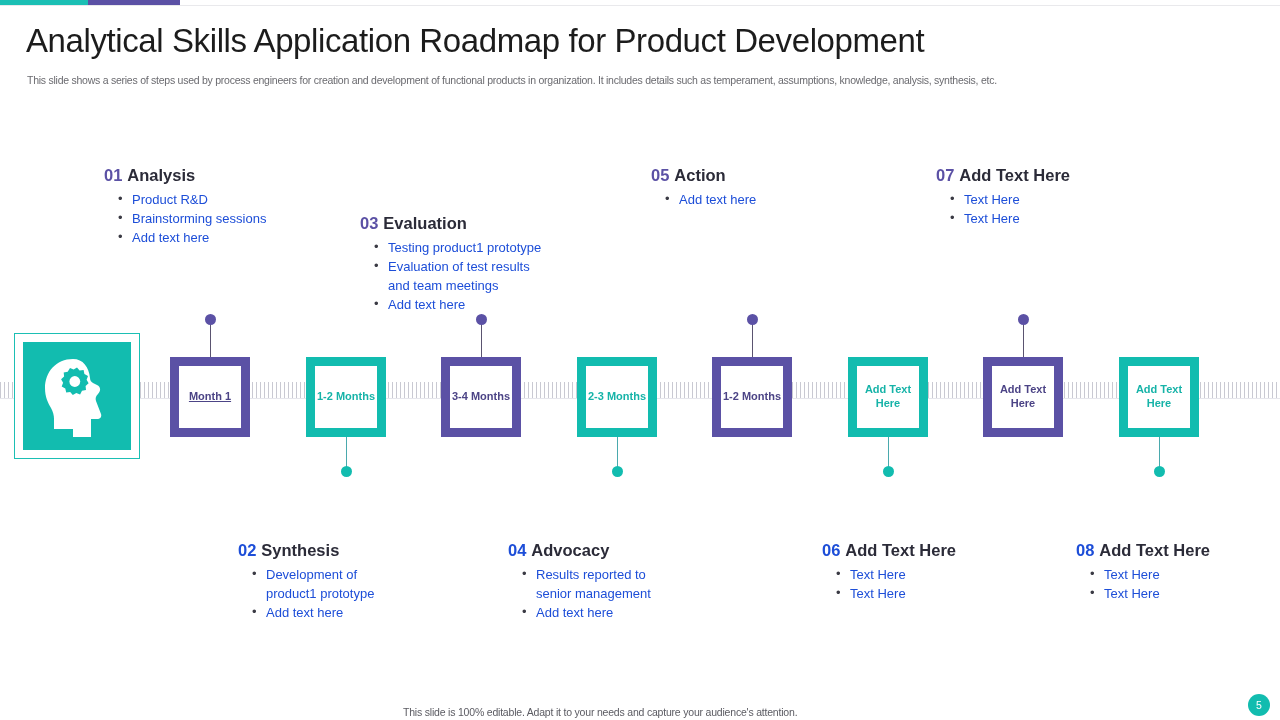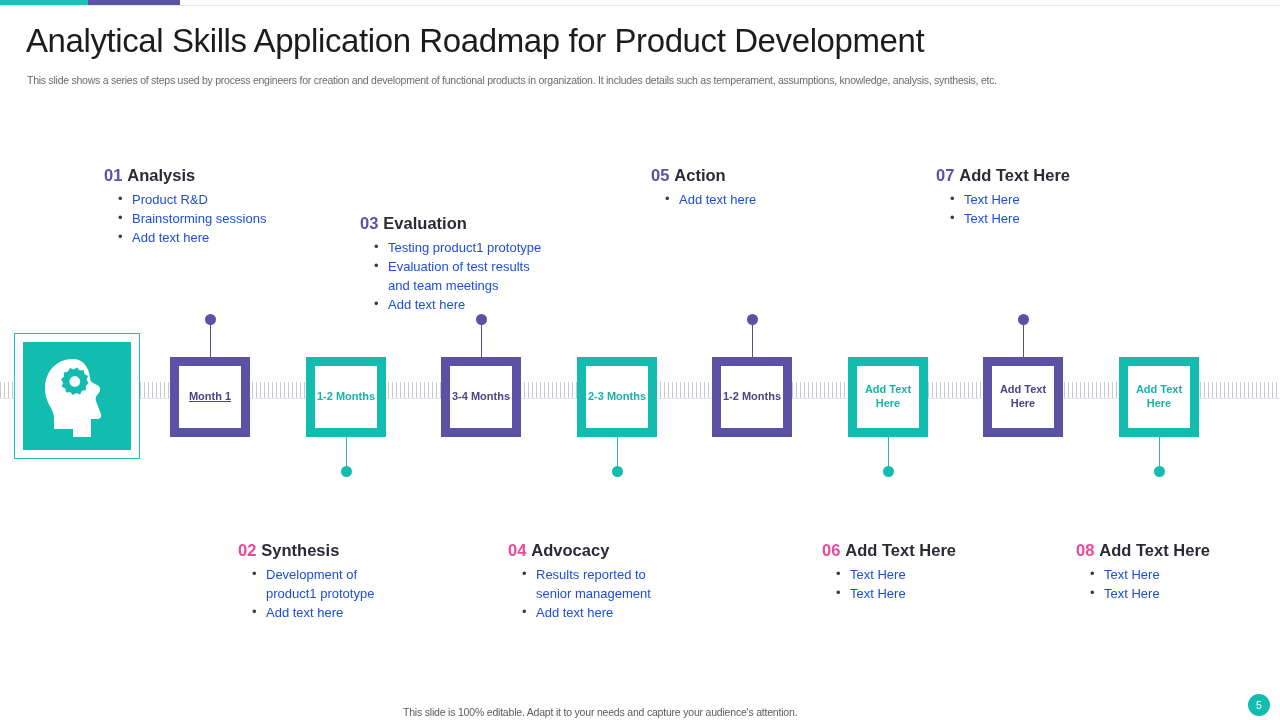--- a/index.html
+++ b/index.html
@@ -31,21 +31,21 @@
   }
 
   
   .callout { position:absolute; }
   .callout .headline {
     font-size:16.5px; font-weight:bold; color:#2a2a35;
     white-space:nowrap; line-height:1.1;
   }
   .callout .headline .num { font-weight:bold; }
   .callout .headline .num.purple { color:#5B51A5; }
-  .callout .headline .num.teal   { color:#ec4899; }
+  .callout .headline .num.teal   { color:#1d4ed8; }
   .callout .headline .txt { margin-left:5px; color:#2b2b38; }
   .callout ul { list-style:none; margin-top:7px; padding-left:28px; }
   .callout li {
     font-size:13px; color:#1d4ed8; line-height:1.46;
     position:relative; white-space:pre-line;
   }
   .callout li::before {
     content:"\2022"; position:absolute; left:-14px; top:-1px;
     color:#3a3a44; font-size:13px;
   }

